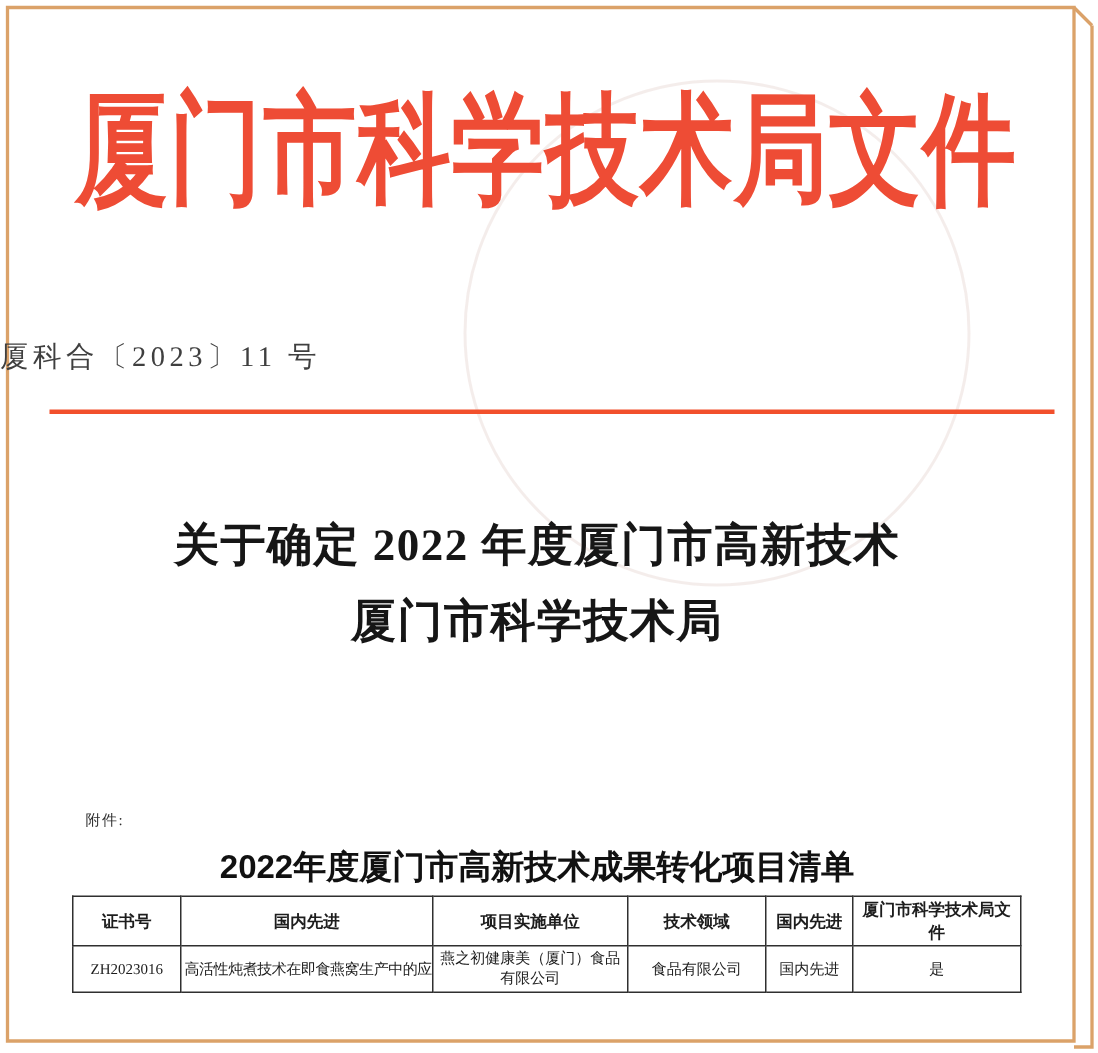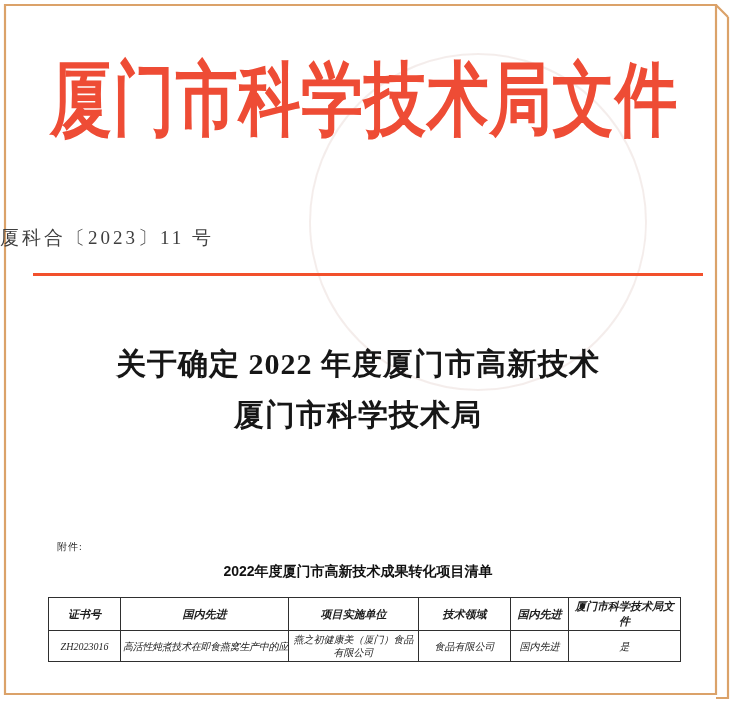--- a/index.html
+++ b/index.html
@@ -33,28 +33,27 @@
     font-size:30px;line-height:51px;font-weight:bold;color:#161616;
     letter-spacing:1px;
   }
   .attachment{
     position:absolute;top:540px;left:57px;
     font-size:10px;color:#2e2e2e;letter-spacing:1px;
   }
   .list-title{
     position:absolute;top:563px;left:0;right:16px;text-align:center;
     font-family:"Liberation Sans","DejaVu Sans",sans-serif;
-    font-size:14px;font-weight:bold;color:#111;
+    font-size:22px;font-weight:bold;color:#111;
   }
   table.projects{
     position:absolute;top:597px;left:48px;width:632px;
     border-collapse:collapse;table-layout:fixed;
     font-family:"Liberation Serif","DejaVu Serif",serif;
     color:#1d1d1d;
-    font-style:italic;
   }
   table.projects th,table.projects td{
     border:1px solid #2f2f2f;text-align:center;vertical-align:middle;
     padding:1px 2px;overflow:hidden;
   }
   table.projects th{font-size:11px;font-weight:bold;height:23px;}
   table.projects td{font-size:10px;height:28px;line-height:13px;}
   td.cell-project-name{font-size:9.5px;white-space:nowrap;letter-spacing:-0.3px;}
   col.c1{width:72px;}col.c2{width:168px;}col.c3{width:130px;}
   col.c4{width:92px;}col.c5{width:58px;}col.c6{width:112px;}

